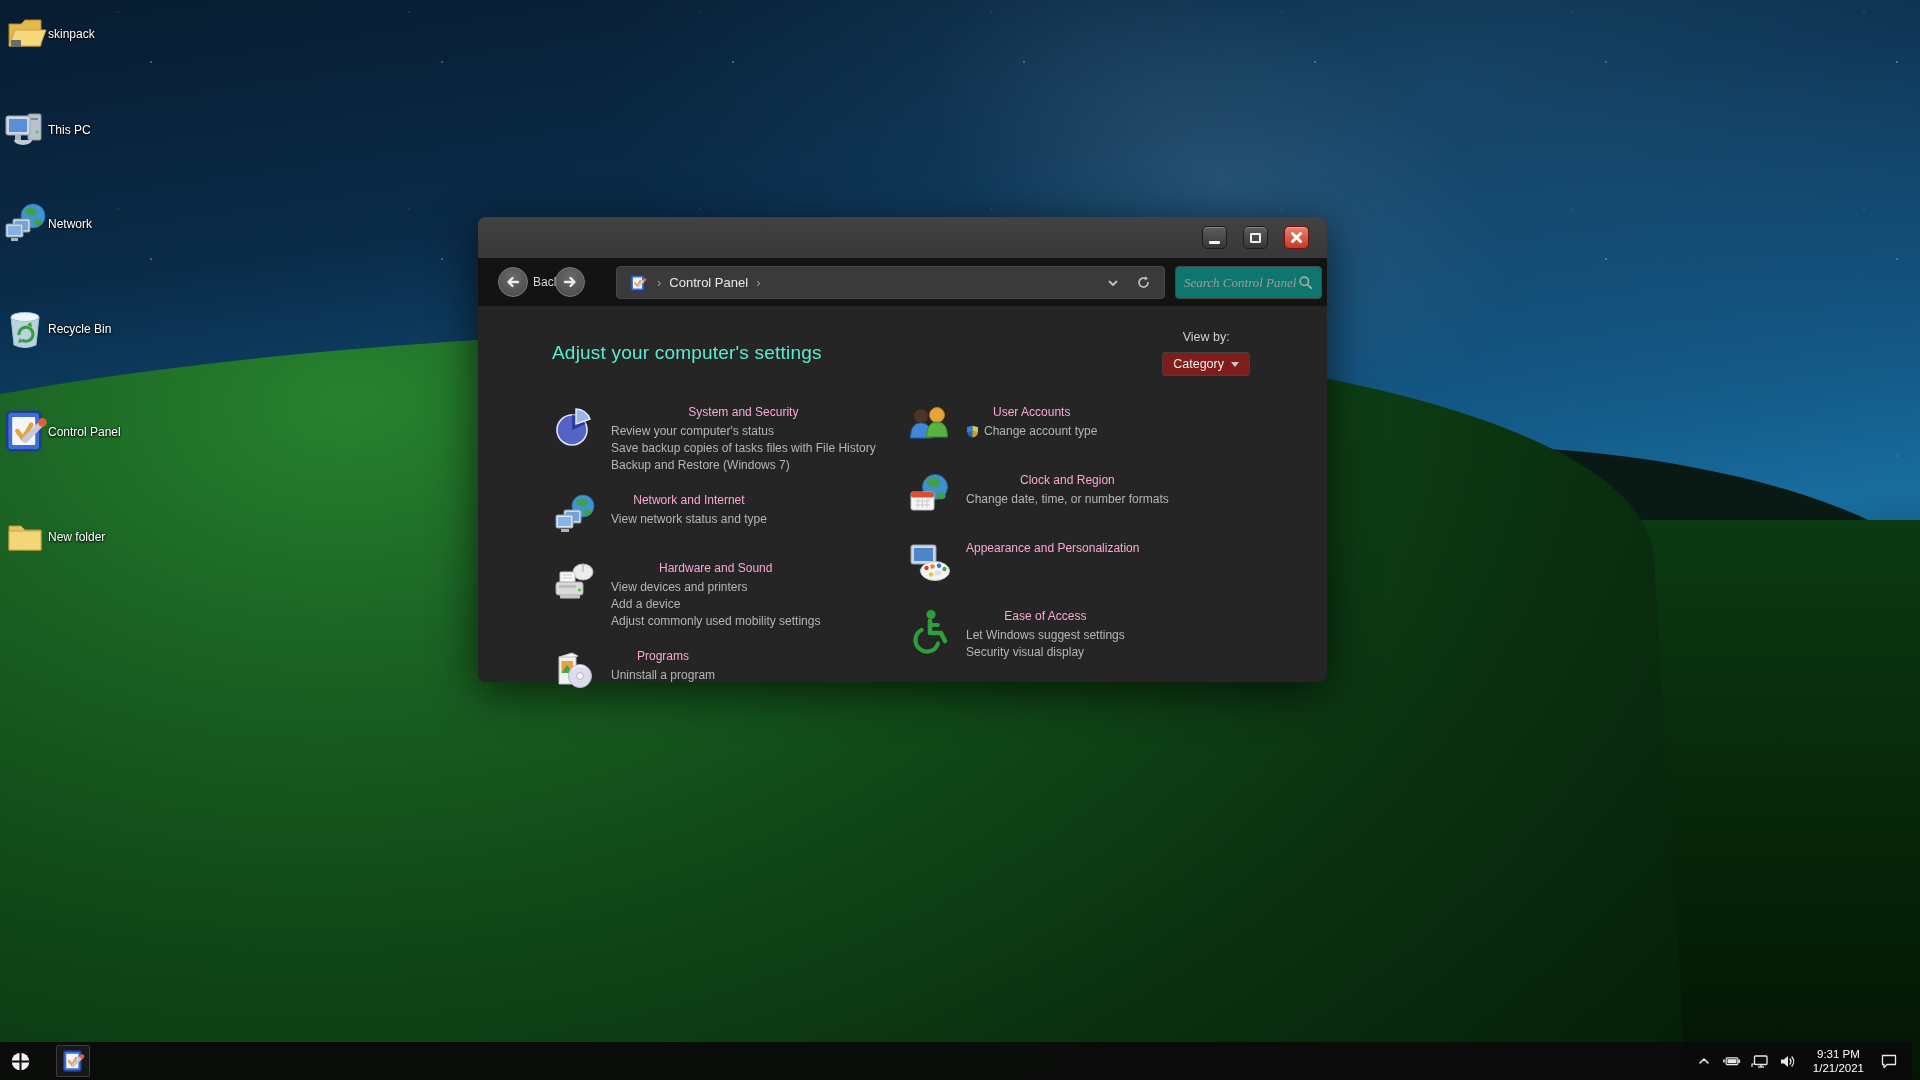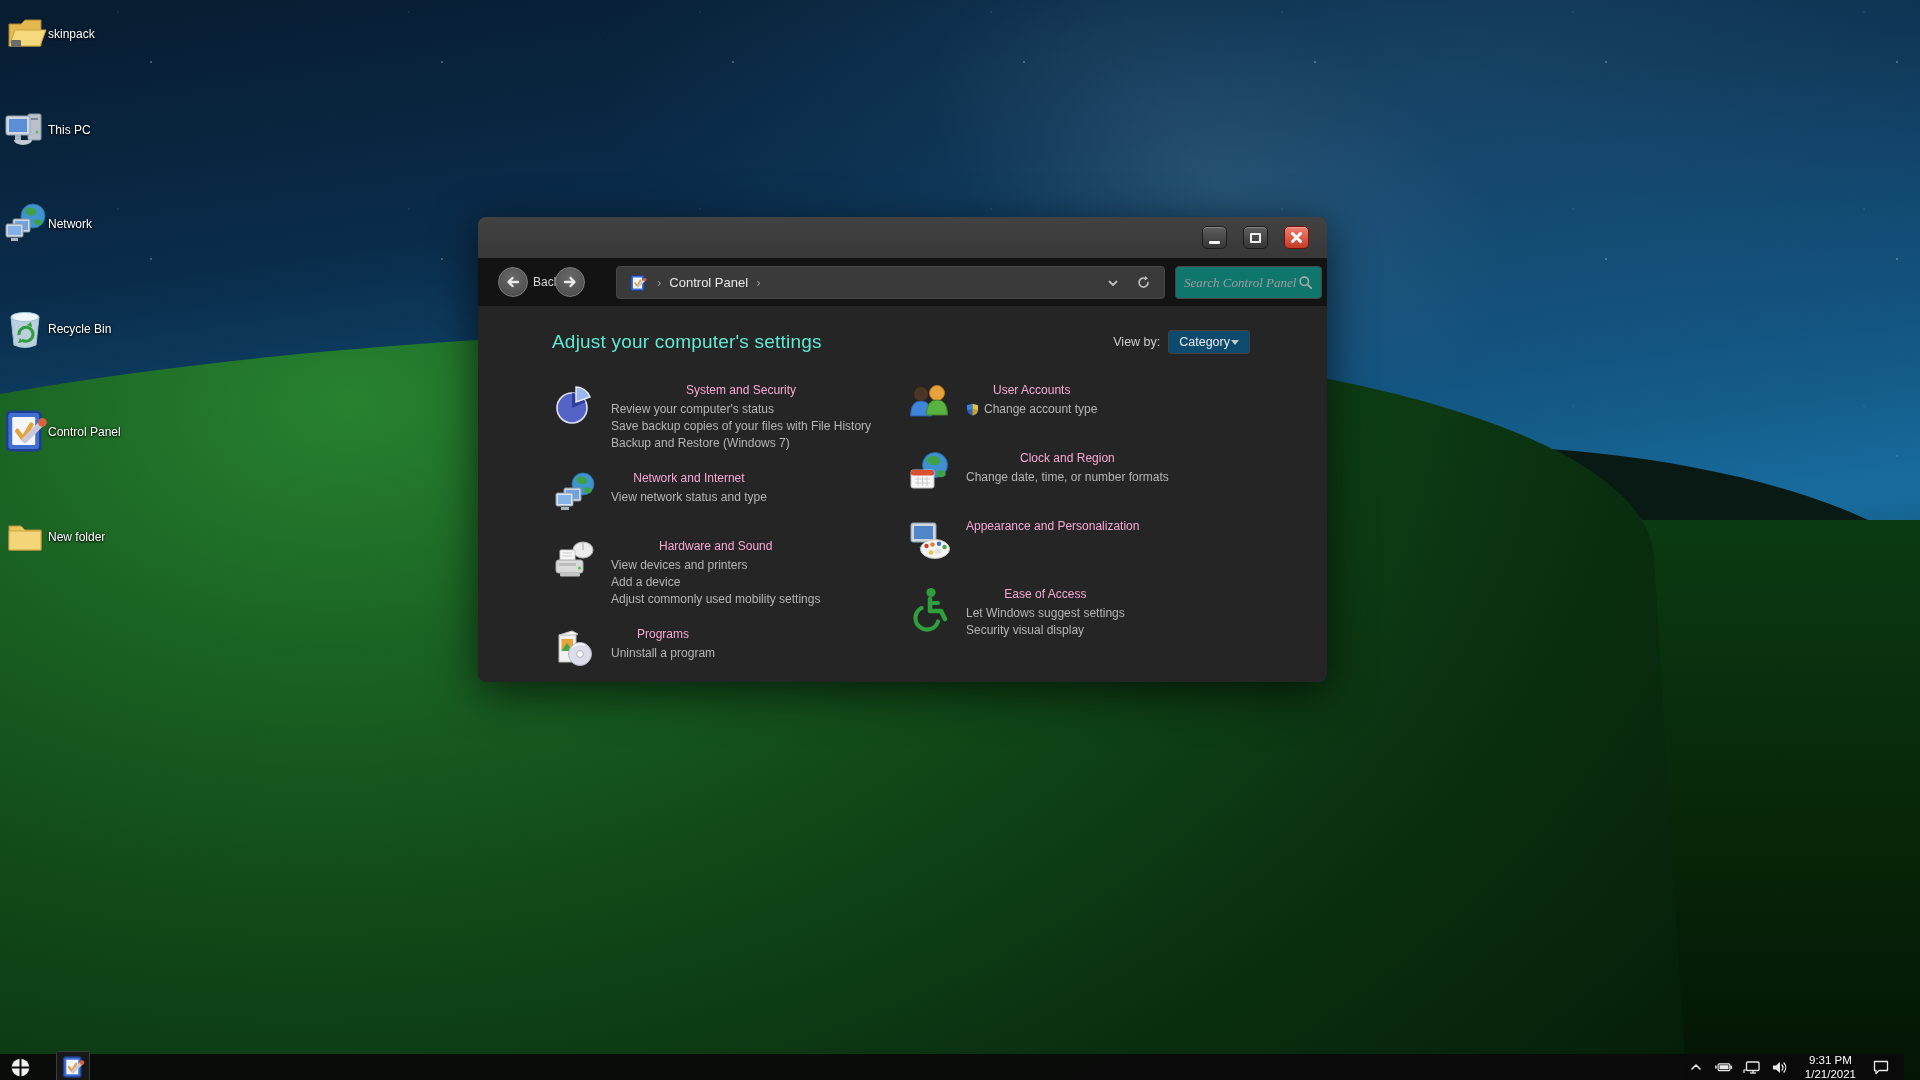--- a/index.html
+++ b/index.html
@@ -82,36 +82,36 @@
   .searchbox { position:absolute; left:697px; top:8px; width:147px; height:33px; background:#0f766e;
                border:1px solid #474747; border-radius:4px; display:flex; align-items:center; padding:0 8px; }
   .searchbox input { flex:1; min-width:0; background:transparent; border:none; outline:none;
                      font-family:"Liberation Serif",serif; font-style:italic; font-size:13px; color:#dcdcdc; }
   .searchbox input::placeholder { color:#9d9d9d; opacity:1; }
 
   .content { position:absolute; left:0; top:89px; right:0; bottom:0; background:#252525; border-radius:0 0 8px 8px;
              padding:24px 77px 0 74px; }
   .content-header { display:flex; align-items:center; }
   .page-heading { font-size:19px; font-weight:400; color:#5eead4; letter-spacing:.2px; }
-  .viewby { margin-left:auto; display:flex; align-items:center; gap:8px; }
+  .viewby { margin-left:auto; display:flex; align-items:center; gap:8px;flex-direction:column; }
   .viewby-label { font-size:12.5px; color:#cfcfcf; }
-  .viewby-btn { display:flex; align-items:center; gap:1px; background:#0c4a6e; border:1px solid #414141; border-radius:3px;
+  .viewby-btn { display:flex; align-items:center; gap:7px; background:#7f1d1d; border:1px solid #414141; border-radius:3px;
                 color:#ececec; font-size:12.5px; padding:4px 10px; cursor:pointer; }
   .caret-down { width:0; height:0; border-left:4px solid transparent; border-right:4px solid transparent; border-top:5px solid #c9c9c9; }
 
   .cols { display:flex; margin-top:28px; }
   .col-left { width:355px; } .col-right { flex:1; }
   .category { display:flex; gap:13px; margin-bottom:18px; min-height:50px; }
   .cat-icon { flex:0 0 46px; width:46px; height:46px; }
   .cat-text { padding-top:1px; }
   .cat-title { display:block; font-size:12px; color:#f9a8d4; text-decoration:none; margin-bottom:4px; cursor:pointer;text-align:center; }
   .cat-link { display:flex; align-items:center; gap:5px; font-size:12px; color:#b5b5b5; text-decoration:none; line-height:17px; cursor:pointer; }
 
   
-  .taskbar { position:absolute; left:0; right:16px; bottom:0; height:26px; background:rgba(10,10,10,.96);
+  .taskbar { position:absolute; left:0; right:8px; bottom:0; height:38px; background:rgba(10,10,10,.96);
              display:flex; align-items:center; z-index:20; }
   .start-btn { width:40px; height:38px; display:flex; align-items:center; justify-content:center; background:transparent; border:none; cursor:pointer; }
   .tb-app { width:34px; height:32px; margin-left:16px; display:flex; align-items:center; justify-content:center;
             background:#181818; border:1px solid #3c3c3c; border-radius:2px; cursor:pointer; }
   .tray { margin-left:auto; display:flex; align-items:center; gap:10px; padding-right:10px; }
   .tray-ic { width:18px; height:16px; display:flex; align-items:center; justify-content:center; cursor:pointer; }
   .clock { text-align:center; color:#fff; font-size:11.5px; line-height:14px; cursor:default; padding:0 6px; }
 </style>
 </head>
 <body>
@@ -296,21 +296,21 @@
             <div class="cat-icon">
               <svg width="46" height="46" viewBox="0 0 46 46">
                 <circle cx="20" cy="26" r="15" fill="#5363c6" stroke="#dfe3f7" stroke-width="1.6"></circle>
                 <path d="M20 26 L20 11 A15 15 0 0 1 33.5 20 Z" fill="#2e3c9e"></path>
                 <path d="M24 20 L24 5 A15 15 0 0 1 38 15 Z" fill="#9db6ec" stroke="#e8edfb" stroke-width="1.4"></path>
               </svg>
             </div>
             <div class="cat-text">
               <a class="cat-title">System and Security</a>
               <a class="cat-link">Review your computer's status</a>
-              <a class="cat-link">Save backup copies of your files with File History</a>
+              <a class="cat-link">Save backup copies of tasks files with File History</a>
               <a class="cat-link">Backup and Restore (Windows 7)</a>
             </div>
           </div>
 
           <div class="category">
             <div class="cat-icon">
               <svg width="46" height="46" viewBox="0 0 46 46">
                 <circle cx="31" cy="14" r="11" fill="#3f93cf" stroke="#2a6f9e"></circle>
                 <path d="M25 8 q5 -3 9 0 q3 3 0 5.5 q-5 2 -8 -1 q-3 -2 -1 -4.5 Z M32 18 q5 -2 7.5 1 q1 3 -2 4 q-4 1 -5.5 -2 Z" fill="#3fa04a"></path>
                 <rect x="12" y="18" width="17" height="13" rx="1.5" fill="#cfd8e2" stroke="#8b97a3"></rect>

